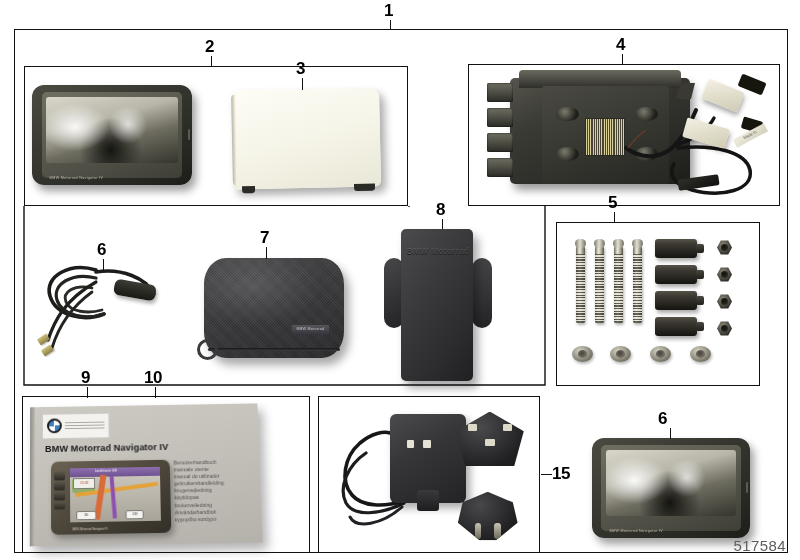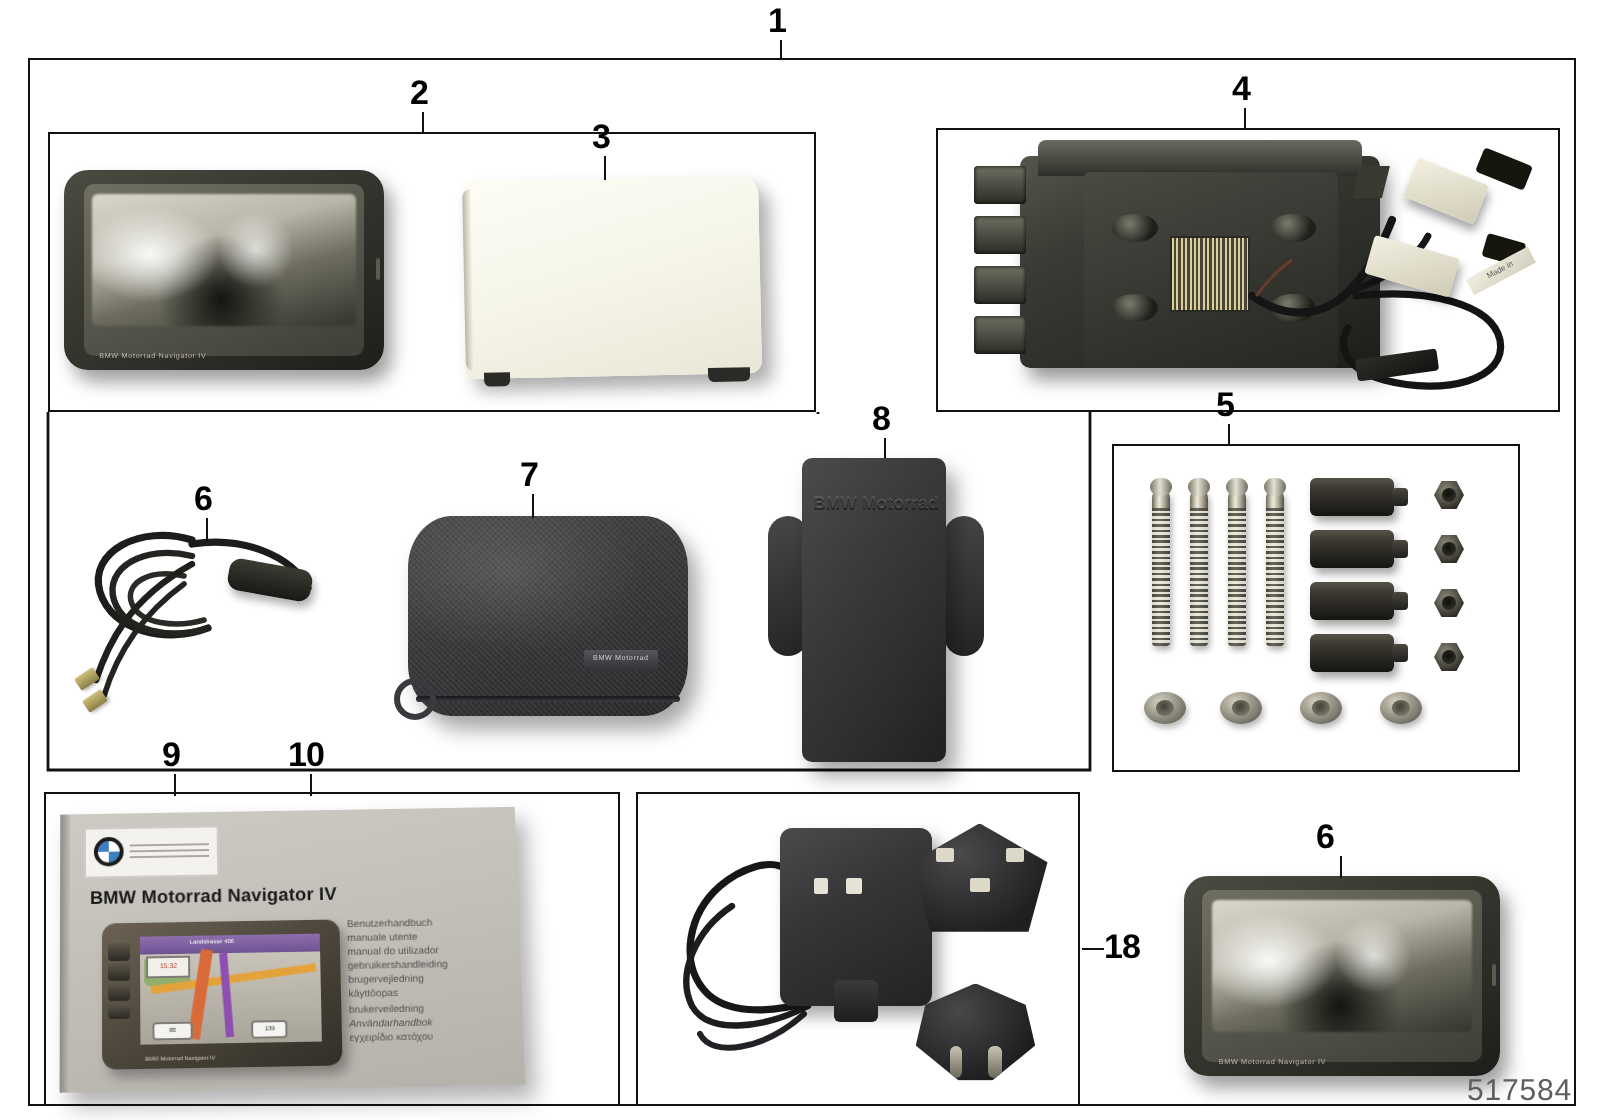--- a/index.html
+++ b/index.html
@@ -430,21 +430,21 @@
           <i></i>
           <i></i>
           <i></i>
         </div>
       <div class="navbrand">BMW Motorrad Navigator IV</div>
     </div>
   </div>
 
   <div class="frame" style="left:318px;top:396px;width:222px;height:157px;"></div>
   <div class="leader" style="left:541px;top:474px;width:11px;height:1.4px;"></div>
-  <div class="callout" style="left:552px;top:465px;">18</div>
+  <div class="callout" style="left:552px;top:465px;">15</div>
 
   <div class="charger part" style="left:326px;top:403px;width:206px;height:143px;">
     <svg class="cordsvg" viewBox="0 0 206 143" width="206" height="143">
       <path d="M78 98 C 58 104, 36 104, 26 92 C 14 78, 18 54, 34 40 C 46 30, 58 28, 64 30" fill="none" stroke="#17171a" stroke-width="3.6" stroke-linecap="round"></path>
       <path d="M78 100 C 54 112, 28 114, 20 100 C 12 84, 22 62, 40 50" fill="none" stroke="#1d1d20" stroke-width="3.2" stroke-linecap="round"></path>
       <path d="M76 104 C 56 122, 30 126, 24 114" fill="none" stroke="#222226" stroke-width="3" stroke-linecap="round"></path>
     </svg>
     <div class="brick">
       <div class="slotrow"><i></i><i></i></div>
       <div class="foot"></div>

